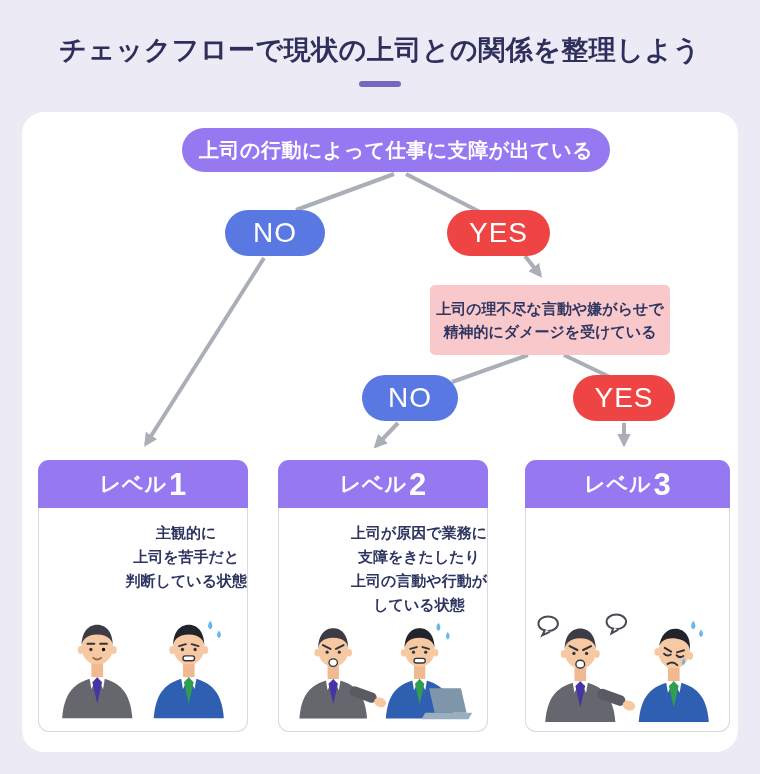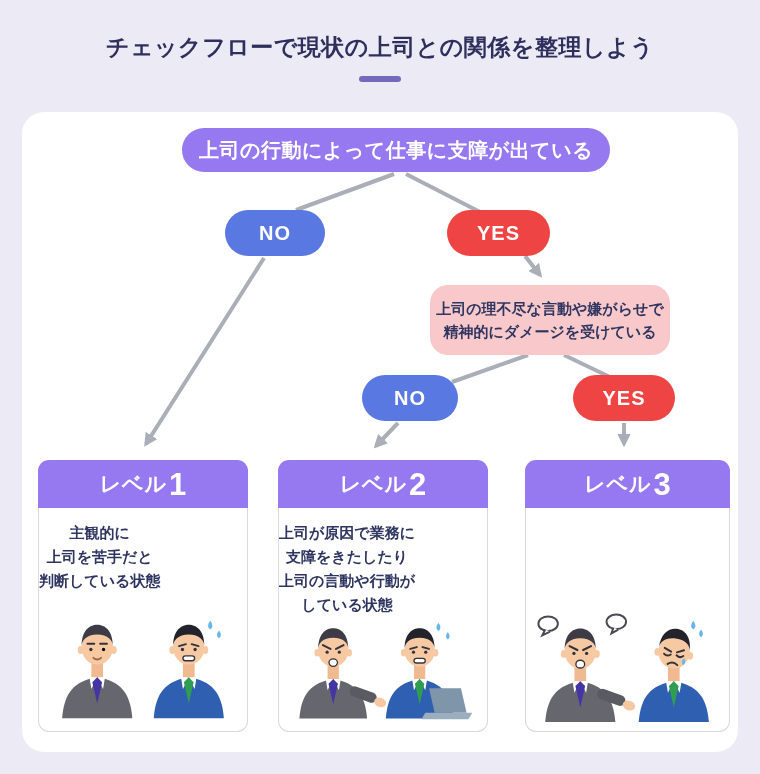--- a/index.html
+++ b/index.html
@@ -10,21 +10,21 @@
     position: relative;
     width: 760px;
     height: 774px;
     background: #ECEBF5;
     overflow: hidden;
   }
 
   .page-title {
     padding-top: 32px;
     text-align: center;
-    font-size: 23px;
+    font-size: 27px;
     font-weight: 800;
     letter-spacing: 0.5px;
     color: #2E2F5C;
   }
 
   .title-dash {
     width: 42px; height: 6px;
     border-radius: 3px;
     background: #7569BE;
     margin: 13px auto 0;
@@ -49,28 +49,28 @@
 
   .node.root {
     left: 160px; top: 16px; width: 428px; height: 44px;
     background: #9678F1; border-radius: 22px;
     color: #fff; font-size: 20px; font-weight: 800; letter-spacing: 0.5px;
     text-align: center;
   }
 
   .node.second {
     left: 408px; top: 173px; width: 240px; height: 70px;
-    background: #F9C8CA; border-radius: 18px;
+    background: #F9C8CA; border-radius: 5px;
     color: #2E3560; font-size: 15px; font-weight: 800;
     text-align: center; line-height: 1.55; white-space: pre-line;
   }
 
   .pill {
     height: 46px; border-radius: 23px;
-    color: #fff; font-size: 20px; font-weight: 700; letter-spacing: 1px;
+    color: #fff; font-size: 28px; font-weight: 400; letter-spacing: 1px;
   }
   .pill.no  { background: #5A78E2; }
   .pill.yes { background: #ef4444; }
   .pill.n1 { left: 203px; top: 98px;  width: 100px; }
   .pill.y1 { left: 425px; top: 98px;  width: 103px; }
   .pill.n2 { left: 340px; top: 263px; width: 96px;  }
   .pill.y2 { left: 551px; top: 263px; width: 102px; }
 
   .card {
     position: absolute; top: 348px; height: 272px; width: 210px;
@@ -90,21 +90,21 @@
   }
   .lvl-label { font-size: 21px; font-weight: 800; letter-spacing: 1px; }
   .lvl-num   { font-size: 31px; font-weight: 800; margin-left: 2px; line-height: 1; }
 
   .card-body {
     flex: 1;
     background: #fff;
     border: 1px solid #D9D9E4;
     border-top: none;
     border-radius: 0 0 11px 11px;
-    display: flex; flex-direction: column; align-items: flex-start;
+    display: flex; flex-direction: column; align-items: flex-end;
     overflow: hidden;
   }
   .card-desc {
     margin-top: 13px;
     text-align: center;
     font-size: 15px; font-weight: 800;
     line-height: 1.6;
     color: #2E3560;
     white-space: pre-line;
   }

